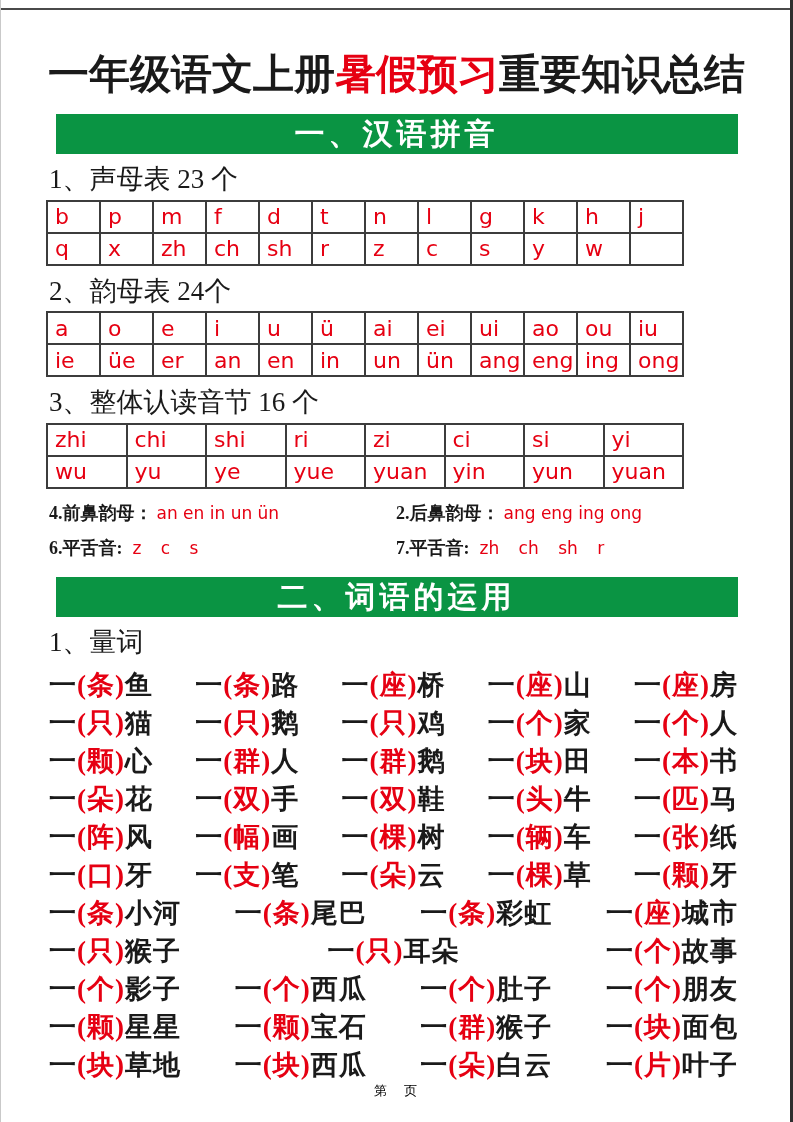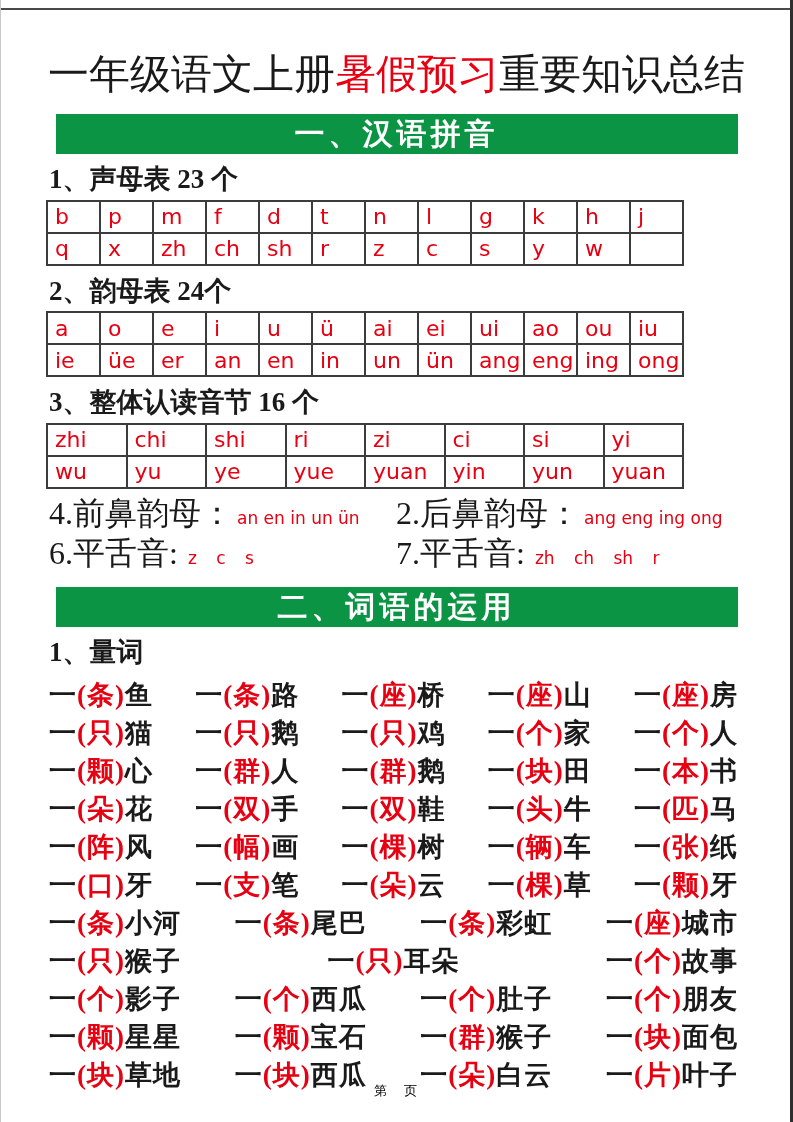--- a/index.html
+++ b/index.html
@@ -19,21 +19,21 @@
   }
   
   .frame-top{position:absolute;top:8px;left:0;width:100%;height:2px;background:#4a4a4a;}
   .frame-right{position:absolute;top:0;right:0;width:3px;height:100%;background:#2e2e2e;}
   .frame-left{position:absolute;top:0;left:0;width:1px;height:100%;background:#c9c9c9;}
 
   .doc-title{
     margin-top:46px;
     text-align:center;
     font-size:41px;
-    font-weight:normal;
+    font-weight:bold;
     letter-spacing:0px;
     line-height:1.4;
     white-space:nowrap;
   }
   .doc-title .red{color:var(--red);}
 
   .banner{
     margin:11px auto 0 auto;
     width:682px;height:40px;
     background:var(--green);
@@ -41,21 +41,21 @@
     font-size:30px;
     font-weight:bold;
     line-height:40px;
     text-align:center;
     letter-spacing:4px;
   }
 
   .subheading{
     margin:9px 0 4px 49px;
     font-size:27px;
-    font-weight:700;
+    font-weight:400;
     line-height:1.2;
   }
 
   table.pinyin{
     margin-left:46px;
     width:638px;
     border-collapse:collapse;
     table-layout:fixed;
   }
   table.pinyin td{
@@ -68,21 +68,21 @@
     white-space:nowrap;
     overflow:hidden;
   }
 
   .notes{
     margin:7px 0 0 49px;
     width:694px;
   }
   .notes-row{display:flex;line-height:34px;}
   .note{flex:0 0 50%;white-space:nowrap;}
-  .note-label{font-size:32px;font-weight:400;}
+  .note-label{font-size:18px;font-weight:700;}
   .note-value{
     font-family:"DejaVu Sans","Liberation Sans",sans-serif;
     font-size:17px;color:var(--red);margin-left:4px;
   }
   .note-value.wide{word-spacing:14px;margin-left:10px;}
 
   .mw-grid{margin:8px 55px 0 49px;}
   .mw-row{
     display:flex;
     justify-content:space-between;

